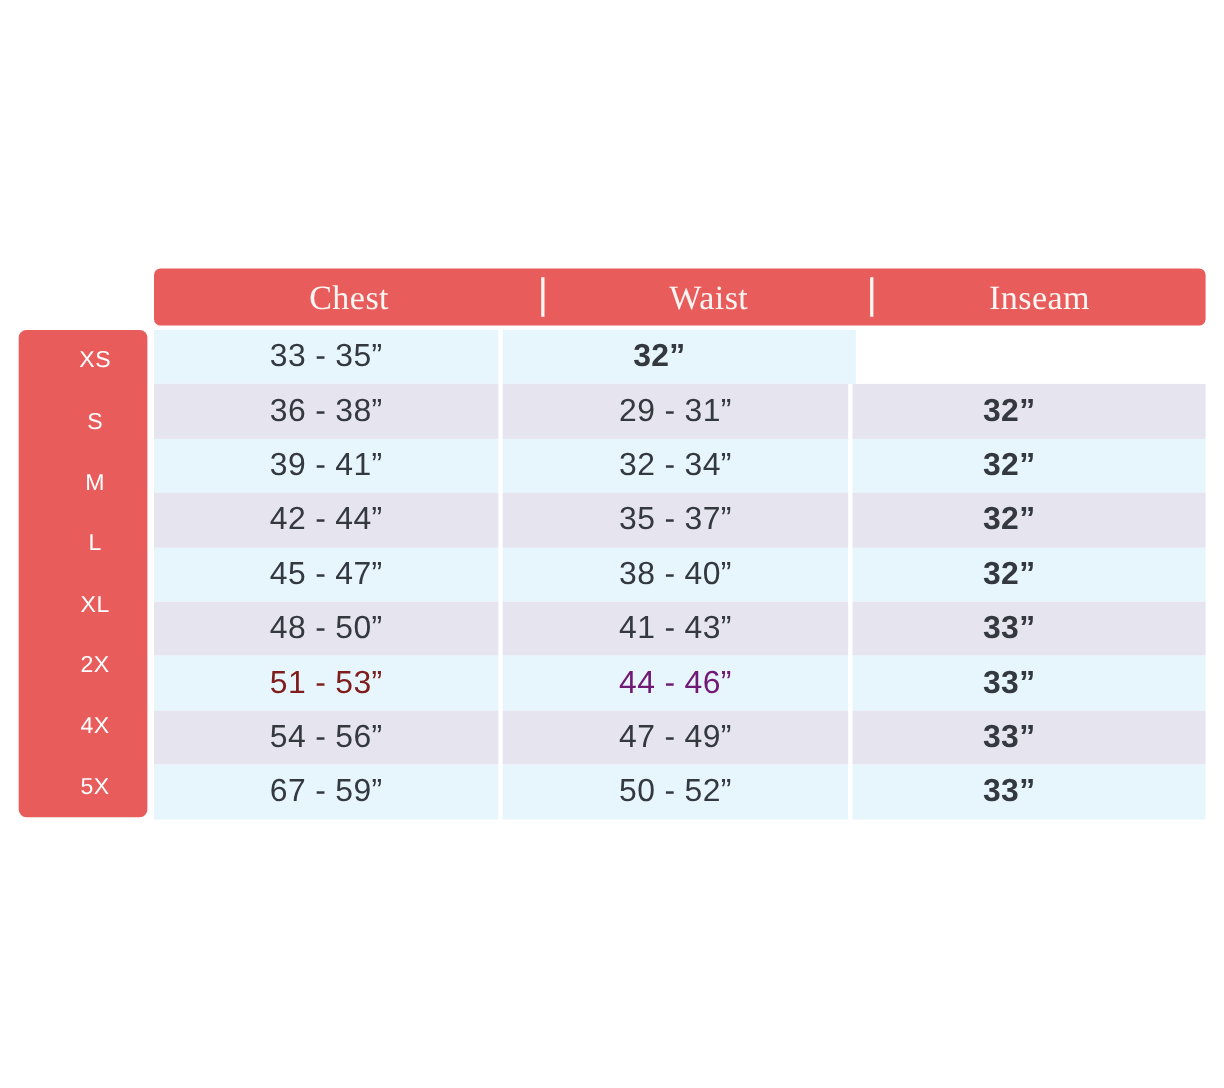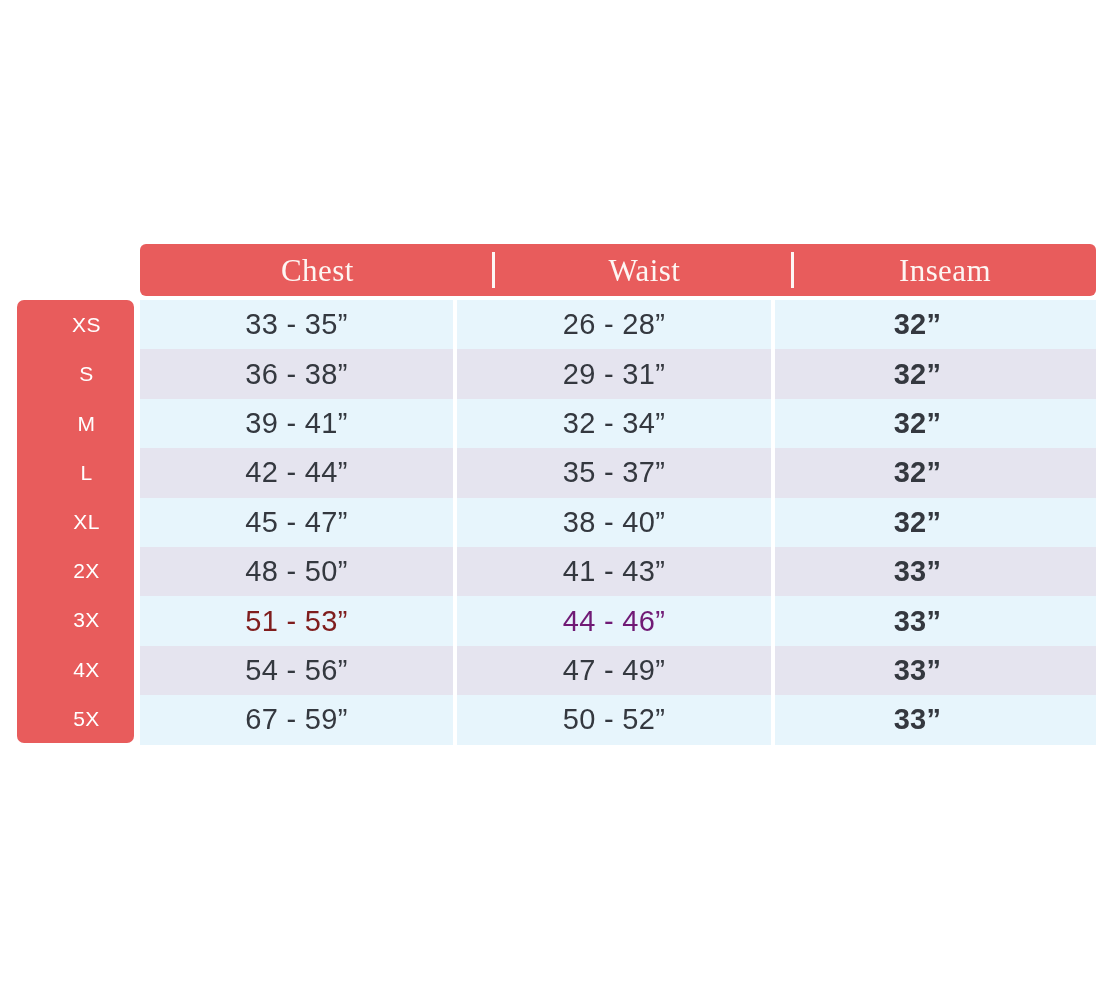--- a/index.html
+++ b/index.html
@@ -148,23 +148,20 @@
     <div class="size-cell">
         <span>L</span>
       </div>
     <div class="size-cell">
         <span>XL</span>
       </div>
     <div class="size-cell">
         <span>2X</span>
       </div>
     <div class="size-cell">
-        <span>3X</span>
-      </div>
-    <div class="size-cell">
         <span>4X</span>
       </div>
     <div class="size-cell">
         <span>5X</span>
       </div>
   </div>
 
   <div class="table-area">
 
     <div class="table-header">
@@ -178,21 +175,20 @@
       </div>
       <div class="header-cell col-inseam" style="color: rgb(253, 246, 243);">
         <span>Inseam</span>
       </div>
     </div>
 
     <div class="table-body">
 
       <div class="data-row row-odd">
         <div class="data-cell col-chest" style="color: rgb(52, 56, 63);">33 - 35”</div>
-        <div class="data-cell col-waist" style="color: rgb(52, 56, 63);">26 - 28”</div>
         <div class="data-cell col-inseam" style="color: rgb(52, 56, 63);">32”</div>
       </div>
 
       <div class="data-row row-even">
         <div class="data-cell col-chest" style="color: rgb(52, 56, 63);">36 - 38”</div>
         <div class="data-cell col-waist" style="color: rgb(52, 56, 63);">29 - 31”</div>
         <div class="data-cell col-inseam" style="color: rgb(52, 56, 63);">32”</div>
       </div>
 
       <div class="data-row row-odd">

